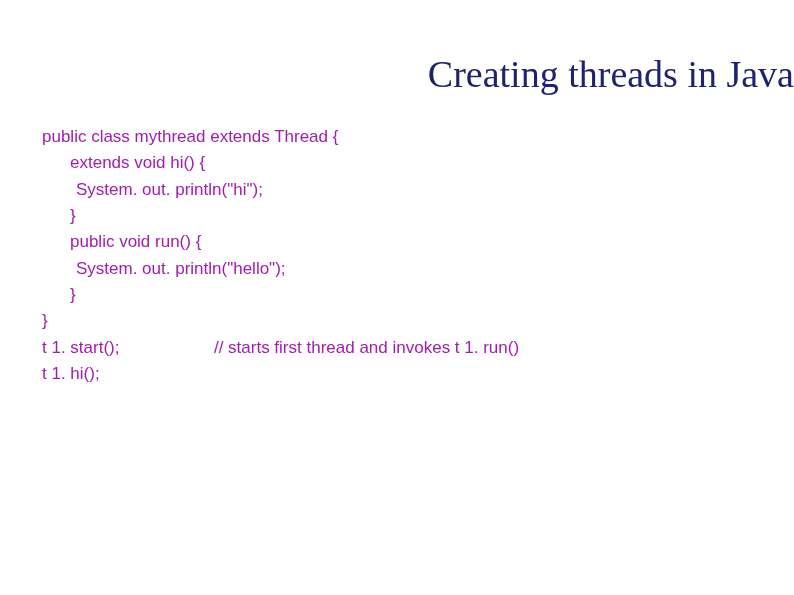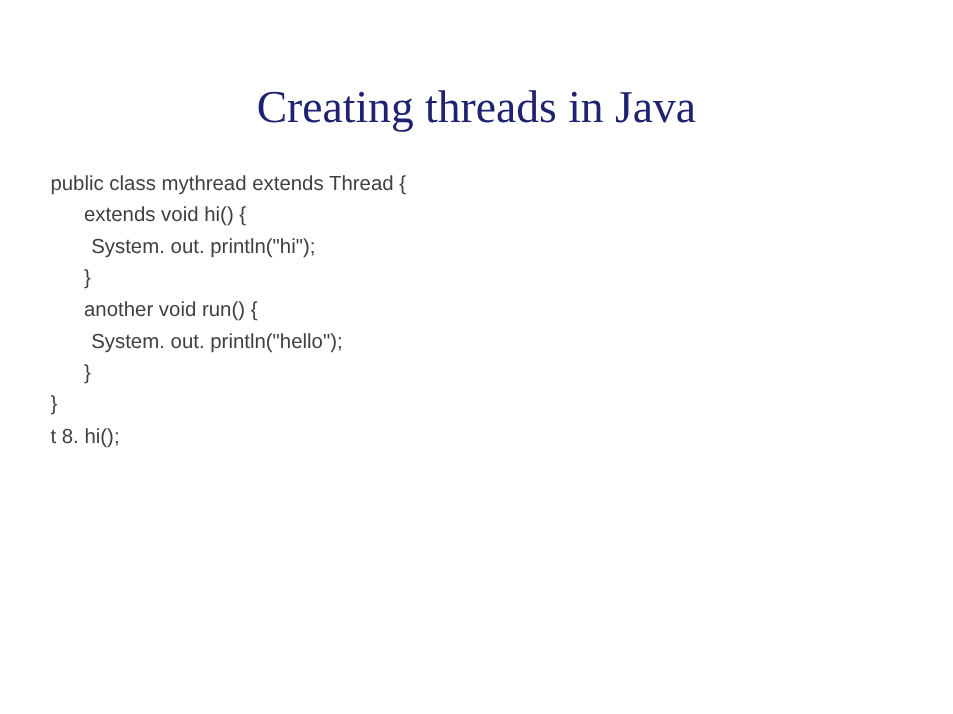--- a/index.html
+++ b/index.html
@@ -11,28 +11,28 @@
       width: 794px;
       height: 595px;
       background: #ffffff;
       font-family: Arial, Helvetica, sans-serif;
       position: relative;
     }
     .title {
       font-family: 'Times New Roman', Times, serif;
       font-size: 38px;
       color: #1e2270;
-      text-align: center;
-      padding-top: 68px;
+      text-align: right;
+      padding-top: 52px;
       padding-bottom: 28px;
       font-weight: normal;
     }
     .code-block {
       padding-left: 42px;
-      color: #404040;
+      color: #a21caf;
       font-size: 17px;
       line-height: 1.55;
     }
     .code-line {
       white-space: pre;
       font-family: Arial, Helvetica, sans-serif;
     }
     .indent-1 {
       padding-left: 28px;
     }
@@ -43,18 +43,19 @@
 </head>
 <body>
 
 <h1 class="title">Creating threads in Java</h1>
 
 <div class="code-block">
   <div class="code-line">public class mythread extends Thread {</div>
   <div class="code-line indent-1">extends void hi() {</div>
   <div class="code-line indent-2">System. out. println("hi");</div>
   <div class="code-line indent-1">}</div>
-  <div class="code-line indent-1">another void run() {</div>
+  <div class="code-line indent-1">public void run() {</div>
   <div class="code-line indent-2">System. out. println("hello");</div>
   <div class="code-line indent-1">}</div>
   <div class="code-line">}</div>
-  <div class="code-line">t 8. hi();</div>
+  <div class="code-line">t 1. start();                    // starts first thread and invokes t 1. run()</div>
+  <div class="code-line">t 1. hi();</div>
 </div>
 
 </body></html>

